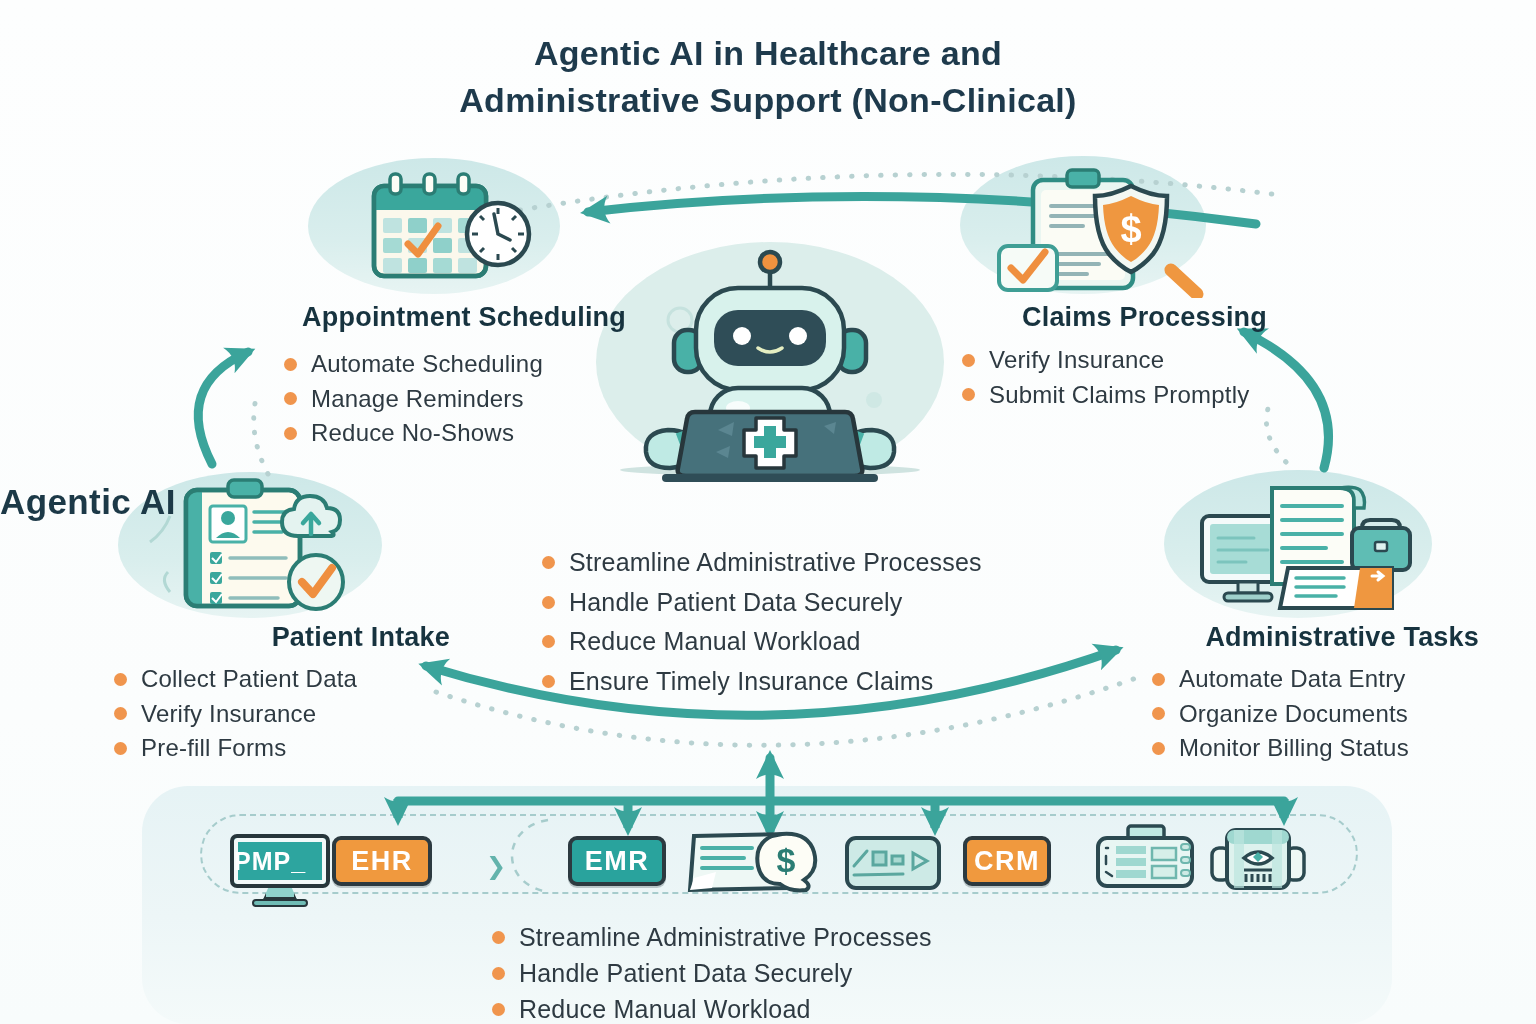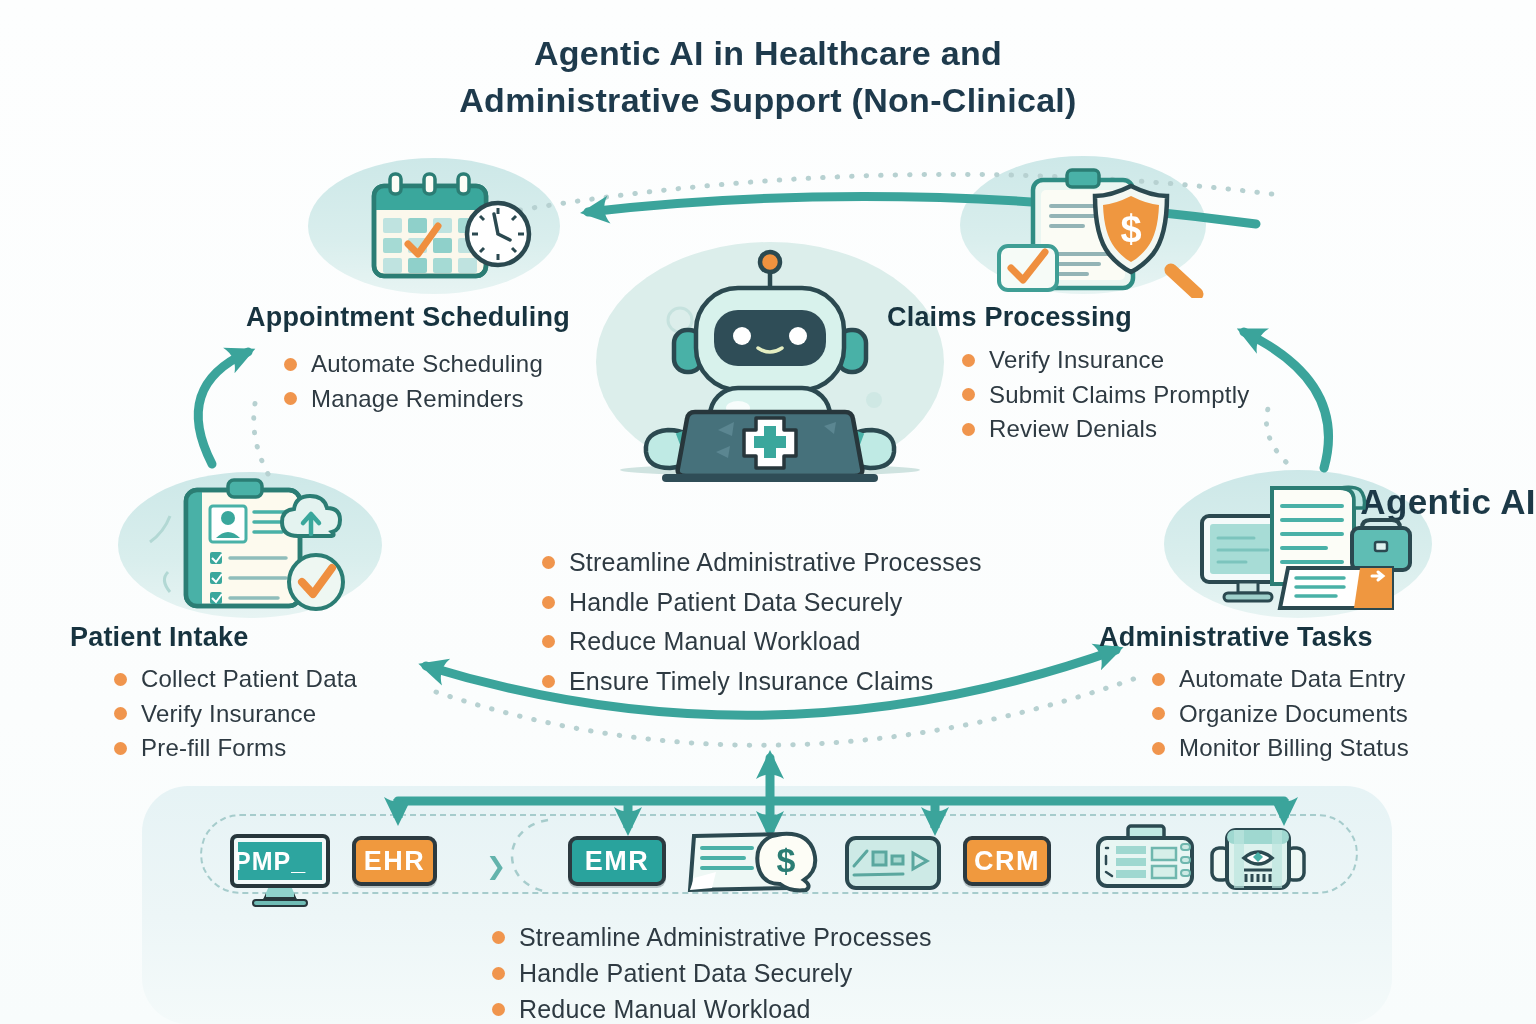--- a/index.html
+++ b/index.html
@@ -9,24 +9,24 @@
     font-family:"Liberation Sans","DejaVu Sans",sans-serif;
     color:#2e3a42;
   }
   .abs{position:absolute;}
   
   .title{
     left:0;right:0;top:30px;text-align:center;
     font-size:34px;line-height:47px;font-weight:700;color:#1e3a4c;letter-spacing:.3px;
   }
   .q-head{
-    font-size:27px;font-weight:700;color:#17333f;text-align:left;letter-spacing:.2px;
+    font-size:27px;font-weight:700;color:#17333f;text-align:right;letter-spacing:.2px;
   }
   .center-head{
-    left:0;right:0;top:482px;text-align:right;
+    left:0;right:0;top:482px;text-align:left;
     font-size:35px;font-weight:700;color:#1c3947;letter-spacing:.4px;
   }
   
   .bullets{display:flex;flex-direction:column;}
   .bullet-row{display:flex;align-items:center;gap:14px;height:34.5px;}
   .center-bullets .bullet-row{height:39.5px;}
   .panel-bullets .bullet-row{height:36px;}
   .dot{width:13px;height:13px;border-radius:50%;background:#f0954d;flex:0 0 13px;}
   .bullet-text{font-size:24px;color:#2e3a42;letter-spacing:.2px;}
   .center-bullets .bullet-text,.panel-bullets .bullet-text{font-size:25px;}
@@ -212,20 +212,24 @@
   <div class="abs q-head" style="left:246px;top:302px;width:380px;">Appointment Scheduling</div>
   <div class="abs bullets" style="left:284px;top:347px;">
     <div class="bullet-row">
         <span class="dot"></span>
         <span class="bullet-text">Automate Scheduling</span>
       </div>
     <div class="bullet-row">
         <span class="dot"></span>
         <span class="bullet-text">Manage Reminders</span>
       </div>
+    <div class="bullet-row">
+        <span class="dot"></span>
+        <span class="bullet-text">Reduce No-Shows</span>
+      </div>
   </div>
 
   <svg class="abs" style="left:975px;top:158px;" width="240" height="140" viewBox="0 0 240 140">
     <rect x="58" y="22" width="100" height="108" rx="10" fill="#eaf6f1" stroke="#2f8d84" stroke-width="4.5"></rect>
     <rect x="66" y="32" width="84" height="90" rx="5" fill="#fbfcf5"></rect>
     <rect x="92" y="12" width="32" height="17" rx="5" fill="#49b1a7" stroke="#2b7d74" stroke-width="3.5"></rect>
     <g stroke="#93b4b6" stroke-width="4" stroke-linecap="round">
       <line x1="76" y1="48" x2="132" y2="48"></line>
         <line x1="76" y1="58" x2="120" y2="58"></line>
         <line x1="76" y1="68" x2="108" y2="68"></line>
@@ -245,24 +249,20 @@
   </svg>
   <div class="abs q-head" style="left:887px;top:302px;width:380px;">Claims Processing</div>
   <div class="abs bullets" style="left:962px;top:343px;">
     <div class="bullet-row">
         <span class="dot"></span>
         <span class="bullet-text">Verify Insurance</span>
       </div>
     <div class="bullet-row">
         <span class="dot"></span>
         <span class="bullet-text">Submit Claims Promptly</span>
-      </div>
-    <div class="bullet-row">
-        <span class="dot"></span>
-        <span class="bullet-text">Review Denials</span>
       </div>
   </div>
 
   <svg class="abs" style="left:130px;top:472px;" width="250" height="146" viewBox="0 0 250 146">
     <path d="M 40 120 Q 30 108 38 100" fill="none" stroke="#b2d8d4" stroke-width="3"></path>
     <path d="M 20 70 Q 34 60 40 44" fill="none" stroke="#b2d8d4" stroke-width="3"></path>
     <rect x="56" y="18" width="114" height="116" rx="11" fill="#fdfaee" stroke="#2b7d74" stroke-width="4.5"></rect>
     <path d="M 56 29 Q 56 18 67 18 L 72 18 L 72 134 L 67 134 Q 56 134 56 123 Z" fill="#49b1a7"></path>
     <rect x="56" y="18" width="114" height="116" rx="11" fill="none" stroke="#2b7d74" stroke-width="4.5"></rect>
     <rect x="98" y="8" width="34" height="17" rx="6" fill="#49b1a7" stroke="#2b7d74" stroke-width="3.5"></rect>
@@ -361,21 +361,21 @@
       </div>
   </div>
   <div class="abs q-head" style="left:1099px;top:622px;width:380px;">Administrative Tasks</div>
 
   <div class="abs pmp-screen">
     <span>PMP_</span>
   </div>
   <div class="abs pmp-stand"></div>
   <div class="abs pmp-base"></div>
 
-  <div class="abs badge orange" style="left:352px;top:836px;width:85px;height:50px;">EHR</div>
+  <div class="abs badge orange" style="left:332px;top:836px;width:100px;height:50px;">EHR</div>
 
   <div class="abs chevron">❯</div>
 
   <div class="abs badge teal" style="left:568px;top:836px;width:98px;height:50px;">EMR</div>
 
   <svg class="abs" style="left:686px;top:826px;" width="146" height="72" viewBox="0 0 146 72">
     <path d="M 8 10 L 104 8 L 102 62 L 4 64 Z" fill="#eef8f5" stroke="#2b4950" stroke-width="4"></path>
     <path d="M 8 52 L 30 46 L 26 62 L 4 64 Z" fill="#ffffff"></path>
     <g stroke="#49b1a7" stroke-width="4" stroke-linecap="round">
       <line x1="16" y1="22" x2="66" y2="22"></line>

